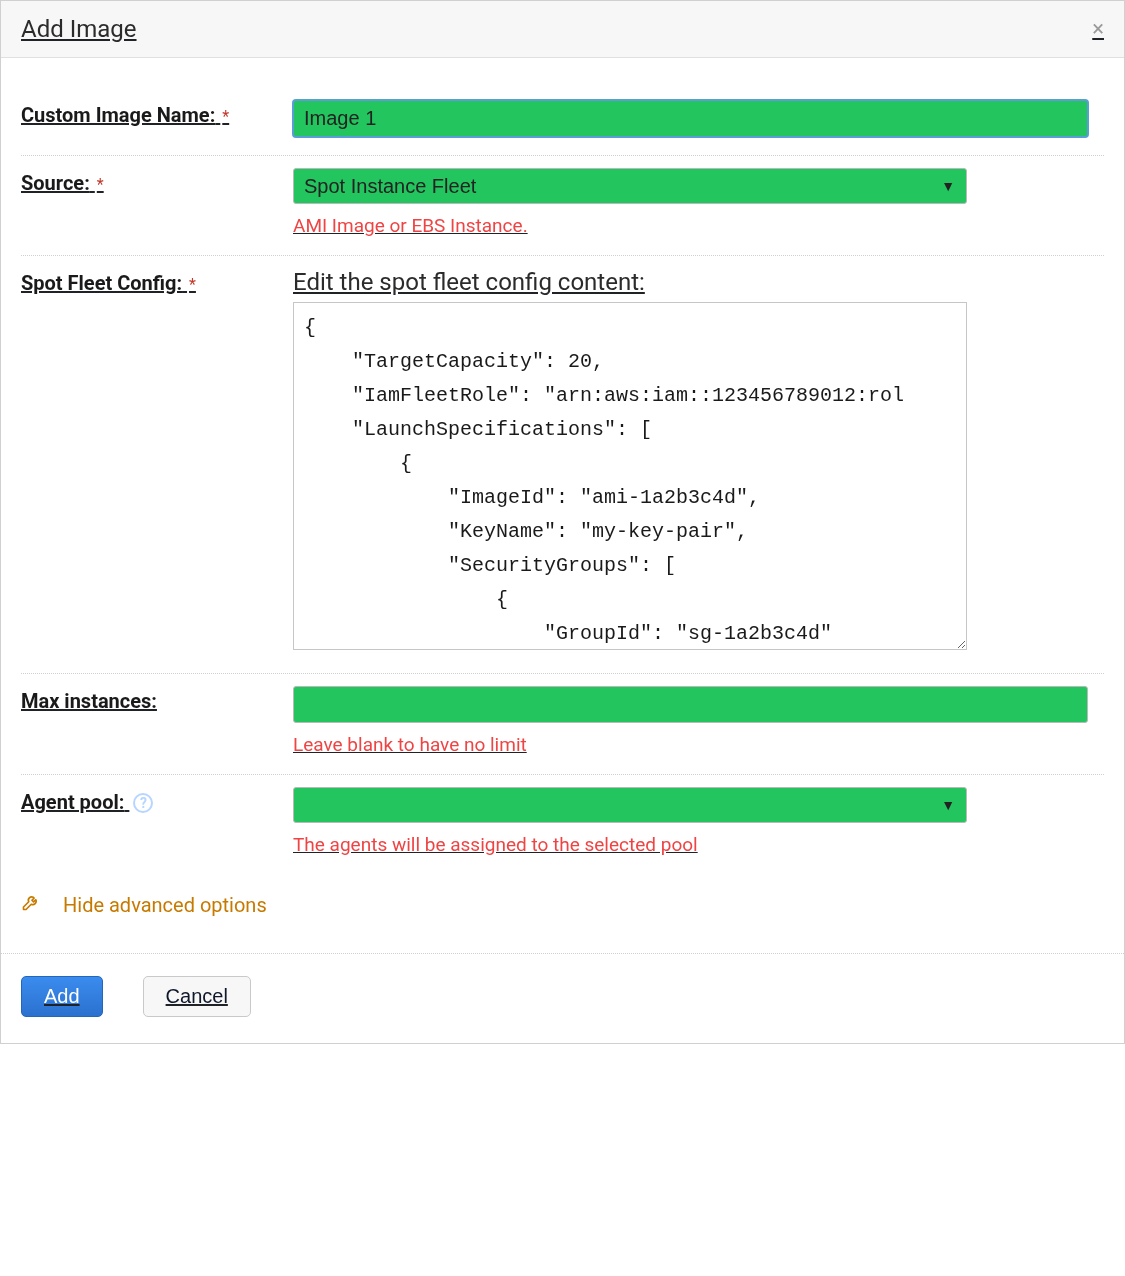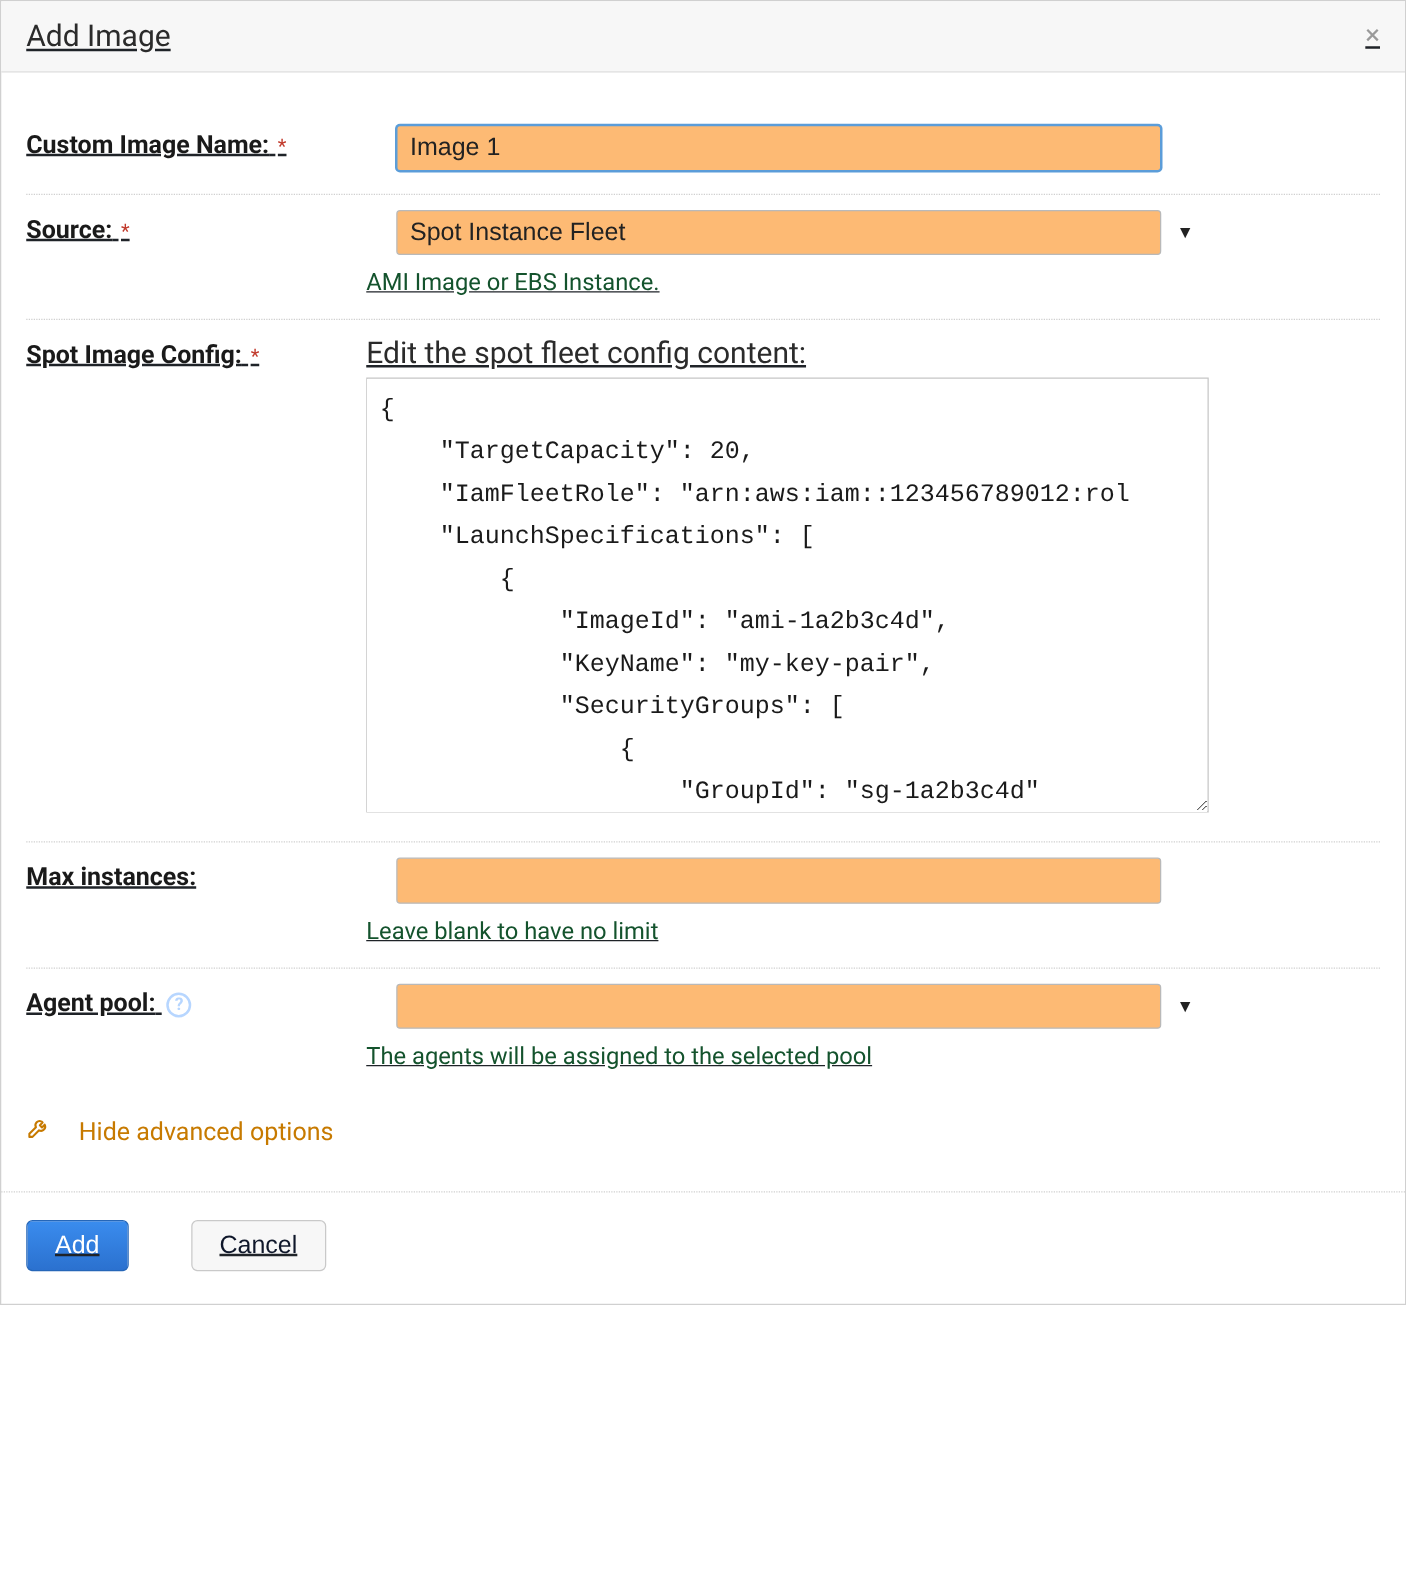--- a/index.html
+++ b/index.html
@@ -56,29 +56,28 @@
   .label-col .req {
     color: #c1392b;
     font-weight: 400;
     font-size: 16px;
     margin-left: 2px;
   }
   .field-col {
     flex: 1;
   }
   .text-input, .select-input {
-    width: 612px;
+    width: 795px;
     max-width: 100%;
     font-size: 20px;
     padding: 6px 10px;
     border: 1px solid #b9b9b9;
     border-radius: 3px;
-    background: #fdba74;
+    background: #22c55e;
     color: #222;
-    margin-left: 24px;
   }
   .text-input:focus, .focused {
     outline: none;
     border-color: #5b9dd9;
     box-shadow: 0 0 0 1px #5b9dd9;
   }
   .select-input {
     appearance: none;
     -webkit-appearance: none;
     background-image: none;
@@ -93,21 +92,21 @@
     position: absolute;
     right: 12px;
     top: 50%;
     transform: translateY(-50%);
     pointer-events: none;
     font-size: 14px;
     color: #222;
   }
   .help-text {
     margin-top: 10px;
-    color: #14532d;
+    color: #ef4444;
     font-size: 19px;
   }
   .field-intro {
     font-size: 24px;
     color: #2b2b2b;
     margin-bottom: 6px;
   }
   textarea.code-area {
     width: 674px;
     height: 348px;
@@ -145,21 +144,21 @@
     font-size: 20px;
     cursor: pointer;
     padding: 18px 0 6px 0;
   }
   .advanced-link svg { width: 20px; height: 20px; }
   .dialog-footer {
     border-top: 1px dotted #cfcfcf;
     margin-top: 20px;
     padding: 22px 20px 26px 20px;
     display: flex;
-    gap: 50px;
+    gap: 40px;
     align-items: center;
   }
   .btn {
     font-size: 20px;
     padding: 8px 22px;
     border-radius: 5px;
     cursor: pointer;
     border: 1px solid transparent;
   }
   .btn-primary {
@@ -210,21 +209,21 @@
           </select>
           <span class="select-caret">▼</span>
         </div>
         <div class="help-text">AMI Image or EBS Instance.</div>
       </div>
     </div>
 
     
     <div class="form-row">
       <div class="label-col">
-        <span>Spot Image Config:</span>
+        <span>Spot Fleet Config:</span>
         <span class="req">*</span>
       </div>
       <div class="field-col">
         <div class="field-intro">Edit the spot fleet config content:</div>
         <textarea class="code-area" wrap="off" style="">{
     "TargetCapacity": 20,
     "IamFleetRole": "arn:aws:iam::123456789012:rol
     "LaunchSpecifications": [
         {
             "ImageId": "ami-1a2b3c4d",

